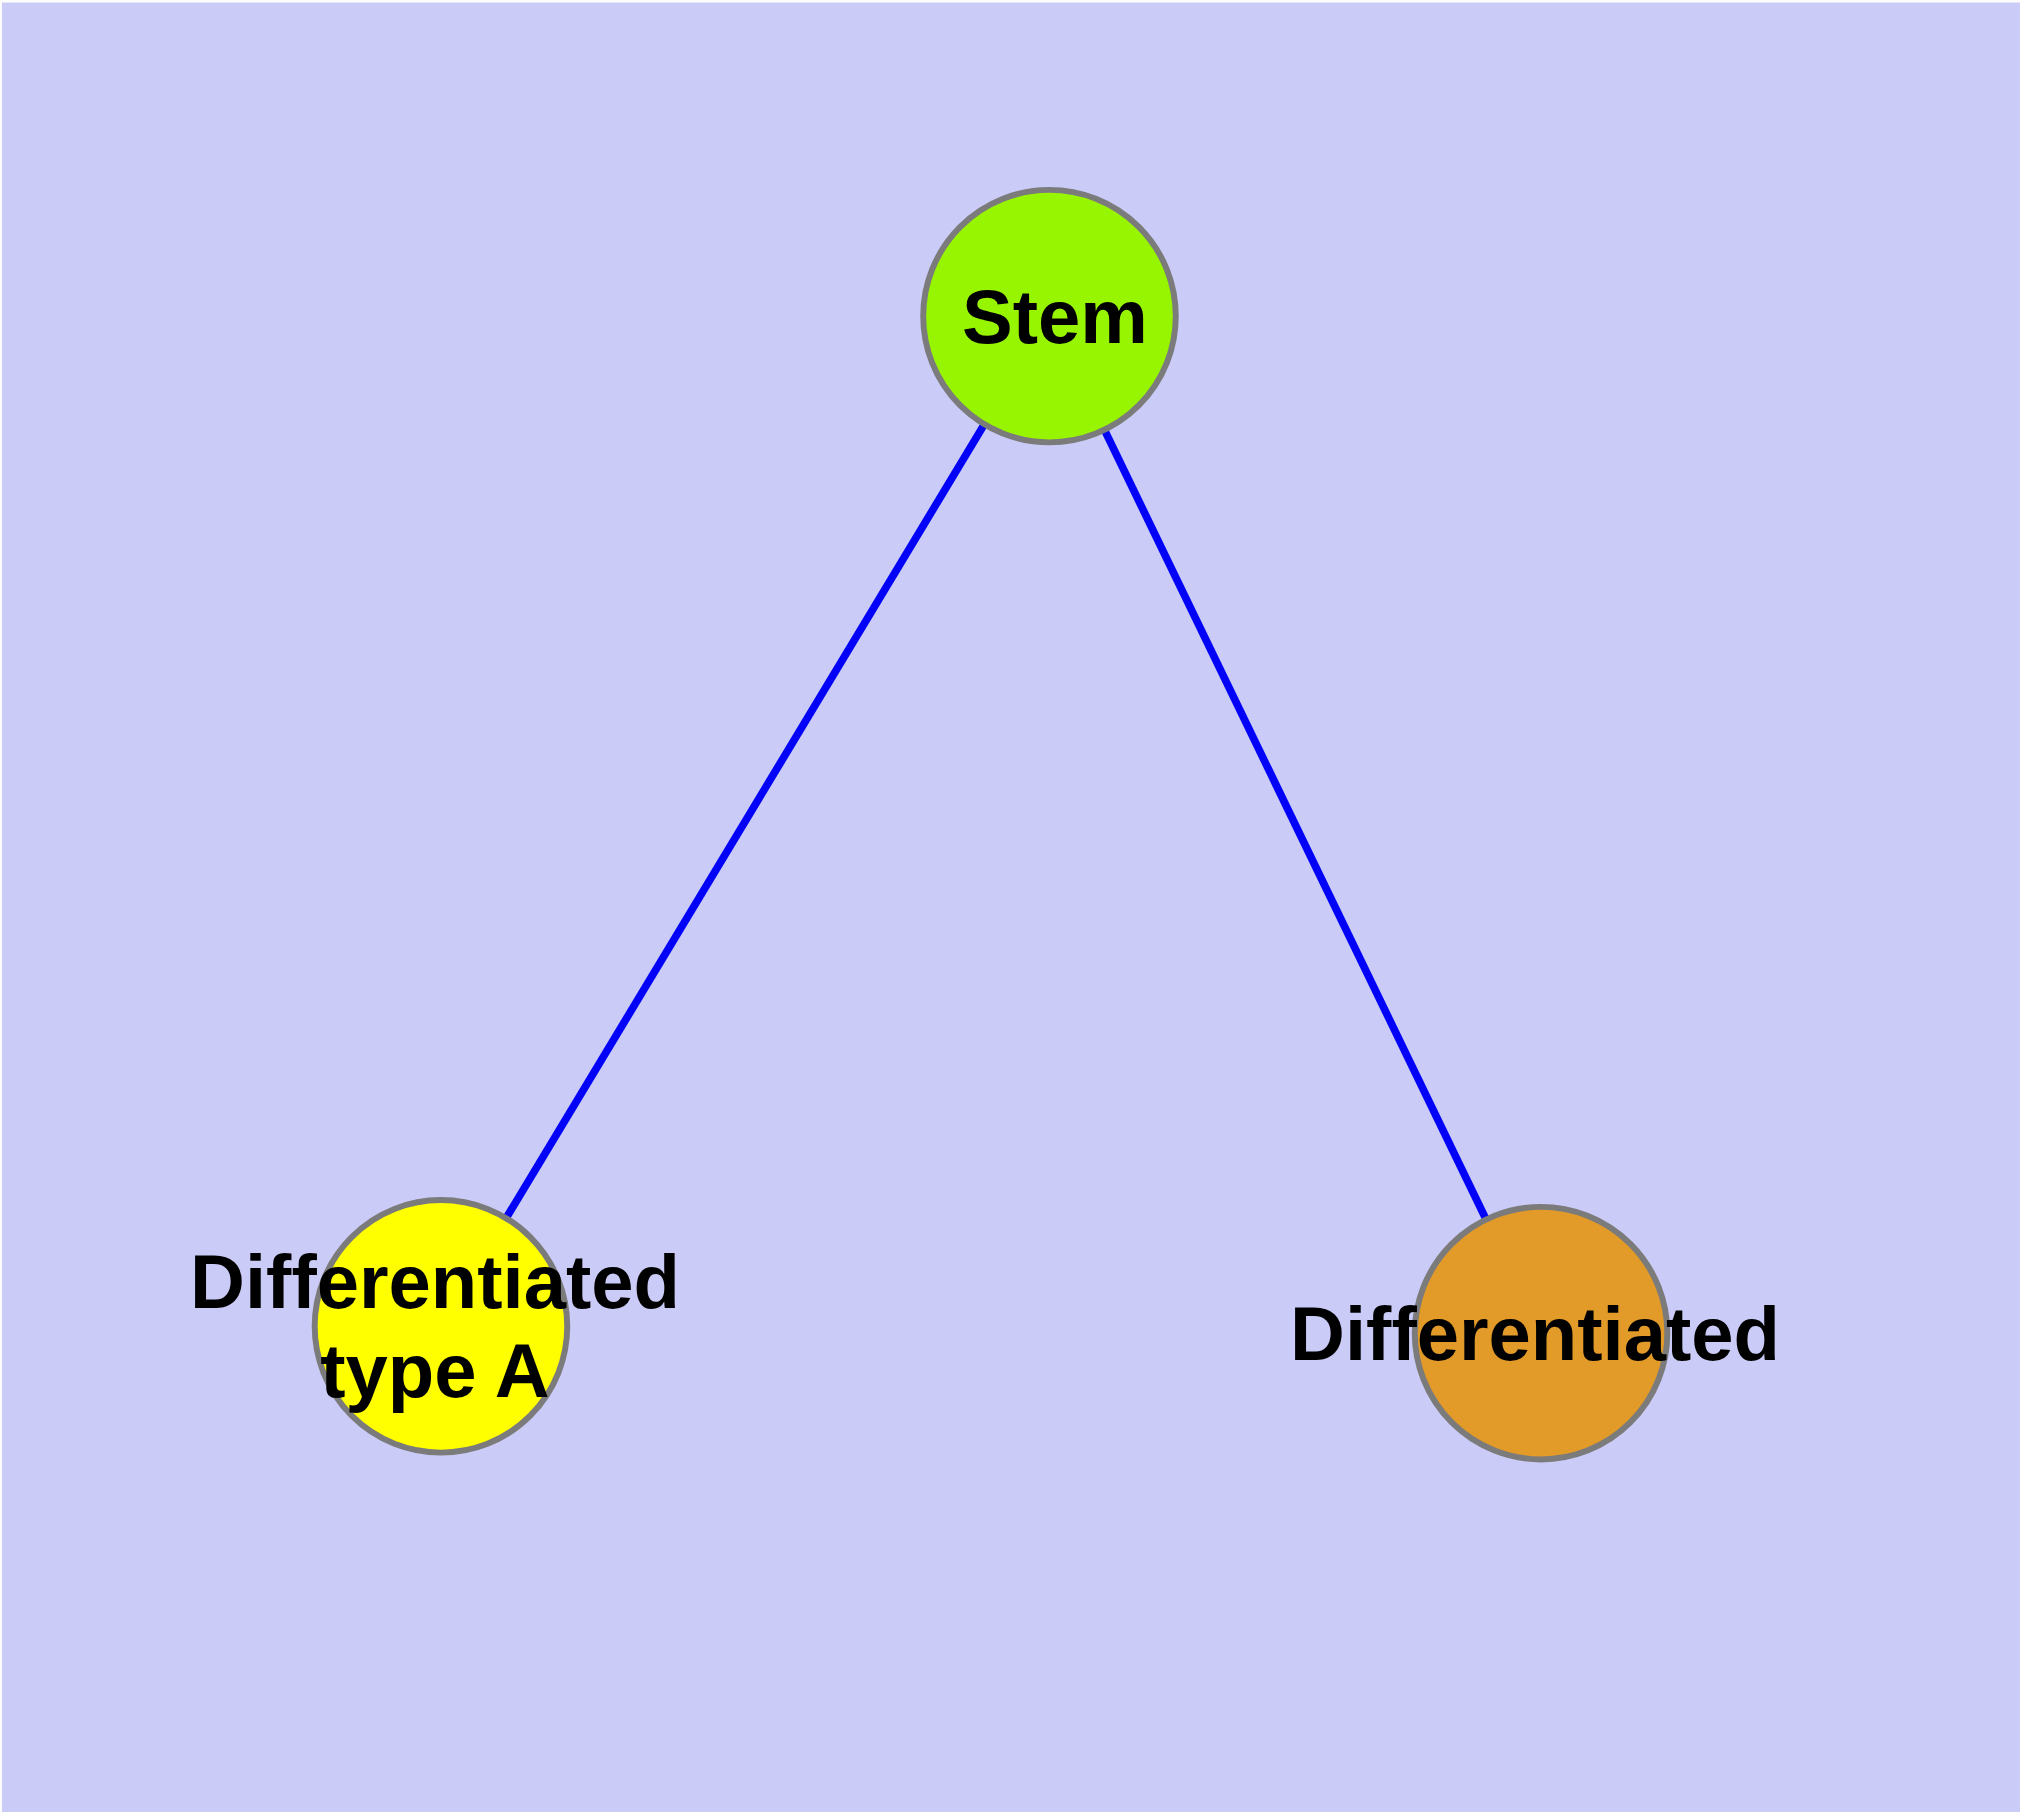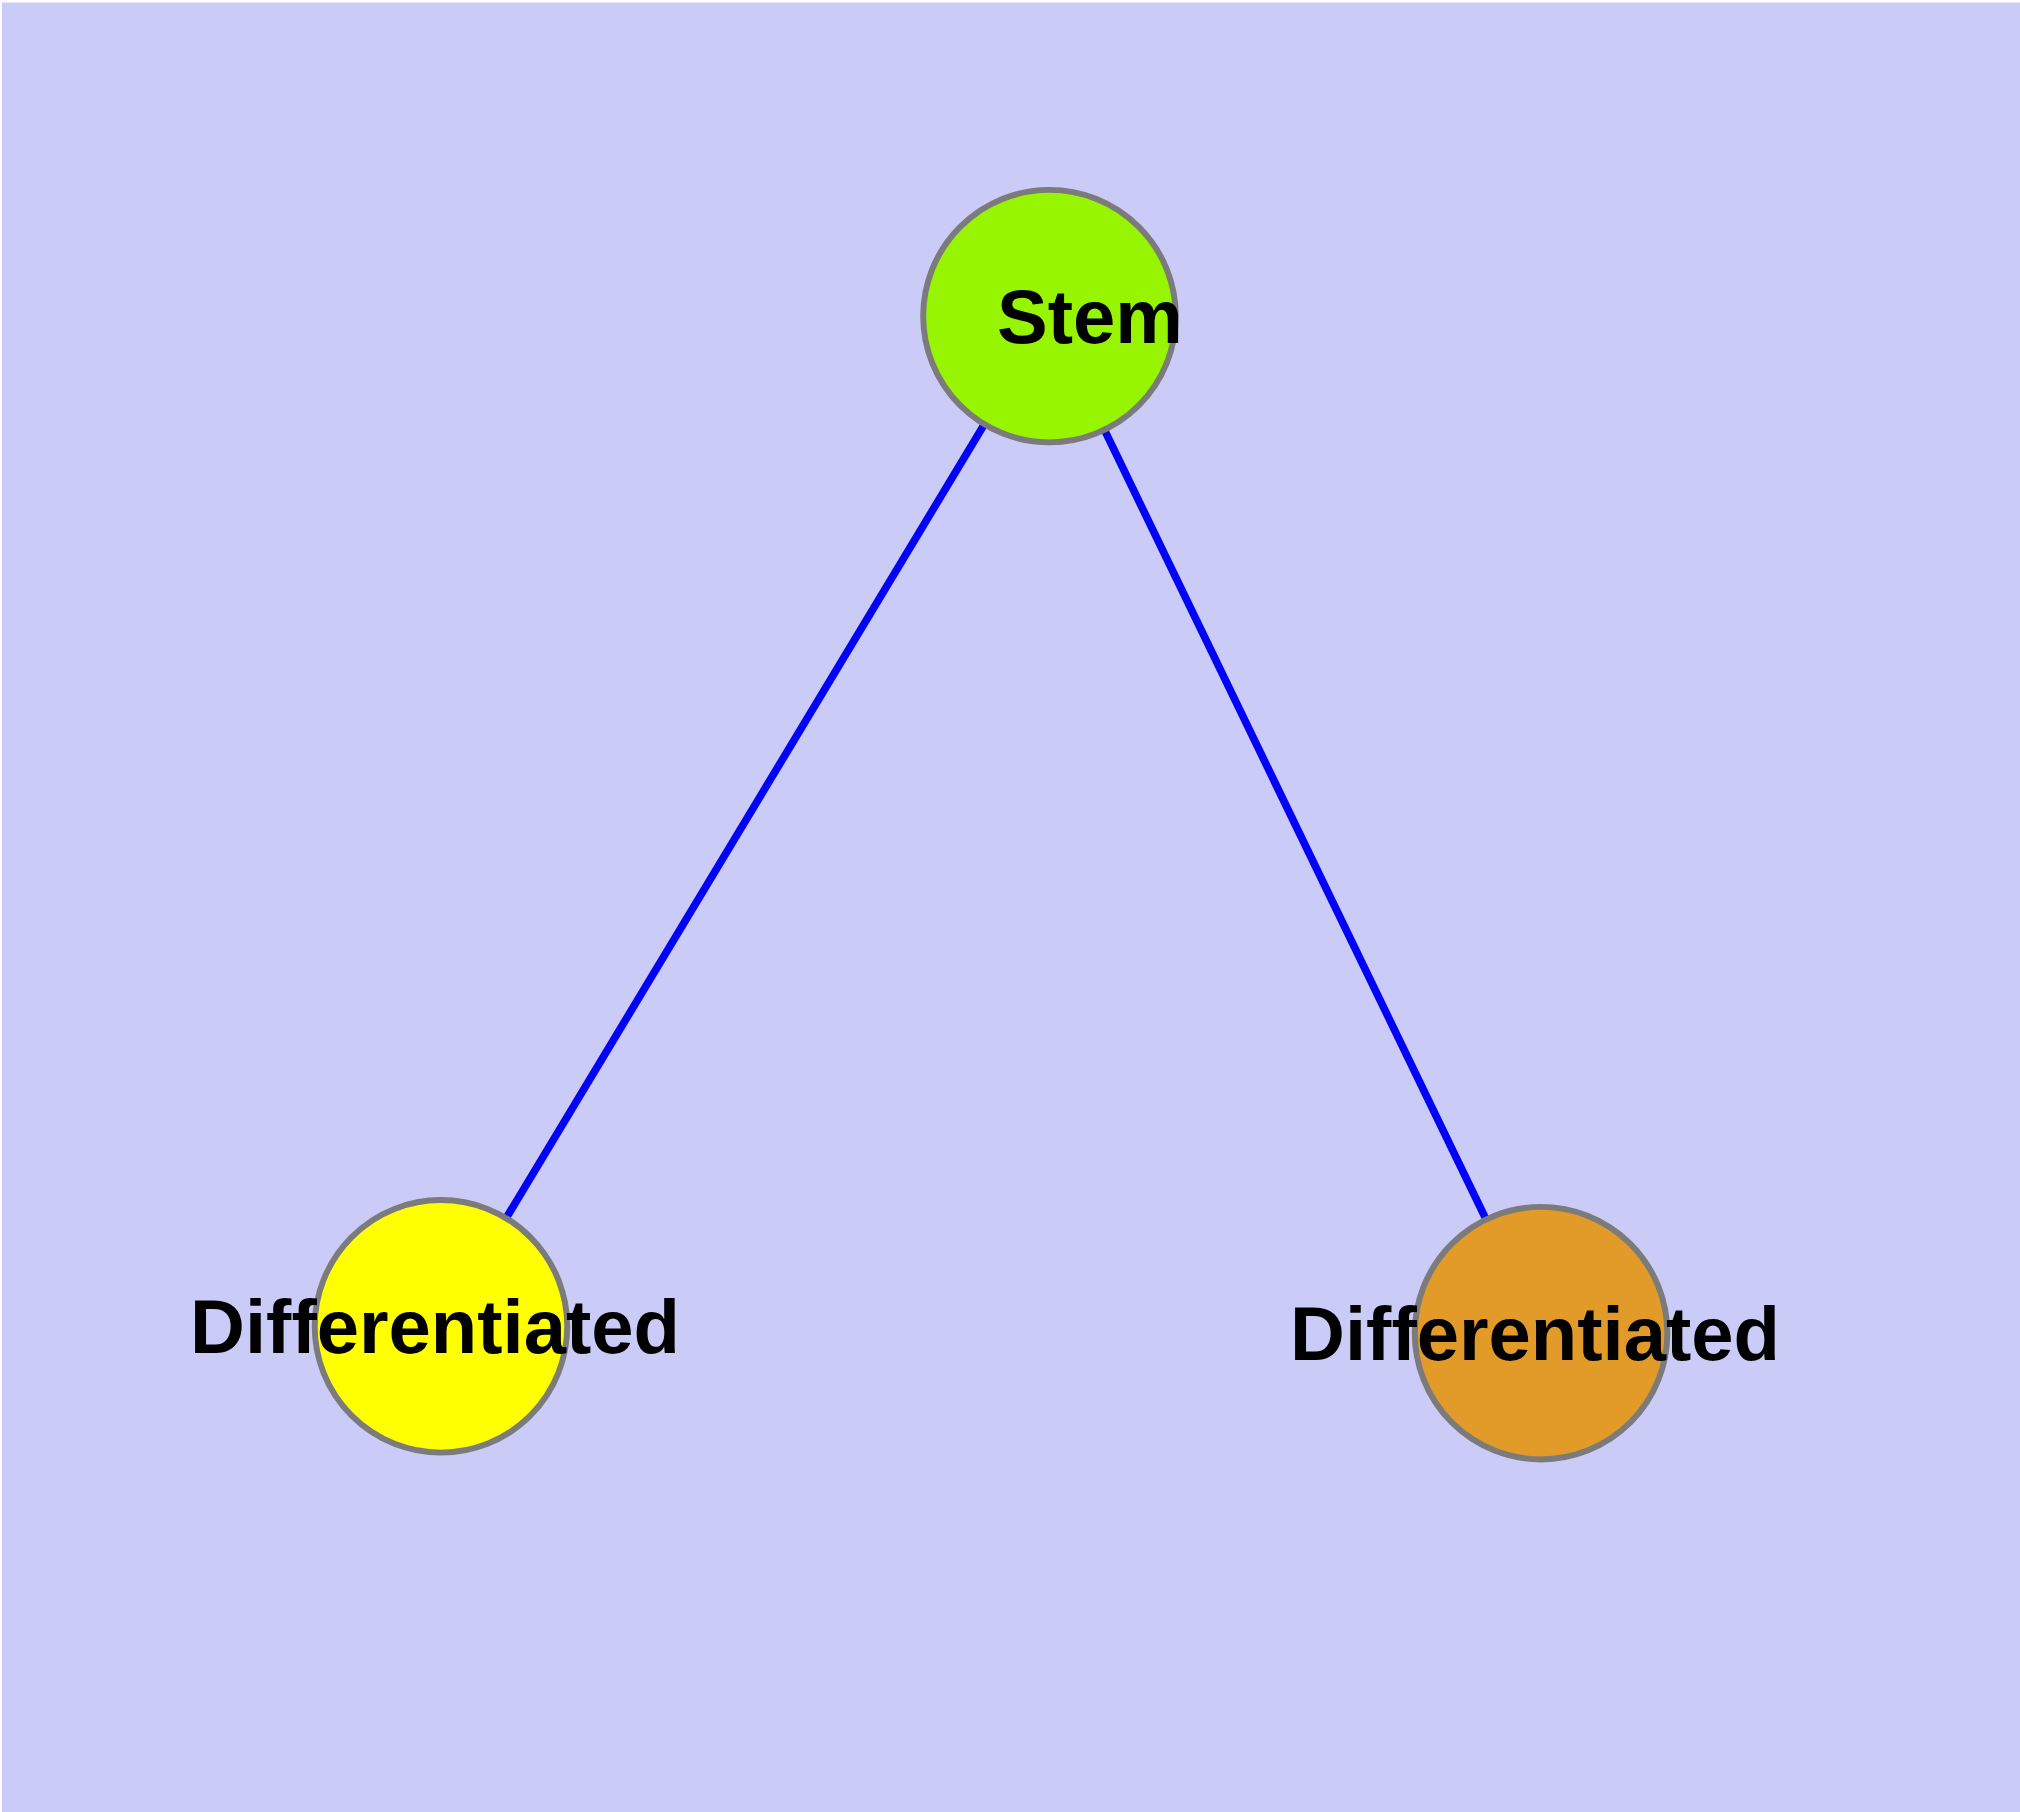--- a/index.html
+++ b/index.html
@@ -50,26 +50,27 @@
     <rect x="2" y="3" width="2382" height="2135" fill="#CBCBF7"></rect>
 
     <line class="edge" x1="1238" y1="373" x2="520" y2="1565" stroke="#0202F8"></line>
     <line class="edge" x1="1238" y1="373" x2="1818" y2="1573" stroke="#0202F8"></line>
 
     <circle class="node-circle" cx="1238" cy="373" r="149" fill="#98F502" stroke="#7B7B7B"></circle>
     <circle class="node-circle" cx="520" cy="1565" r="149" fill="#FFFF00" stroke="#7B7B7B"></circle>
     <circle class="node-circle" cx="1818" cy="1573" r="149" fill="#E29A28" stroke="#7B7B7B"></circle>
   </svg>
 
-  <div class="node-label" style="left:1090px; top:316px;">
+  <div class="node-label" style="left:1055px; top:316px;">
     <div>Stem</div>
   </div>
 
   <div class="node-label" style="left:435px; top:1326px;">
     <div>Differentiated</div>
+    <div>type A</div>
   </div>
 
   <div class="node-label" style="left:1535px; top:1333px;">
     <div>Differentiated</div>
   </div>
 
 </div>
 
 
 </body></html>

